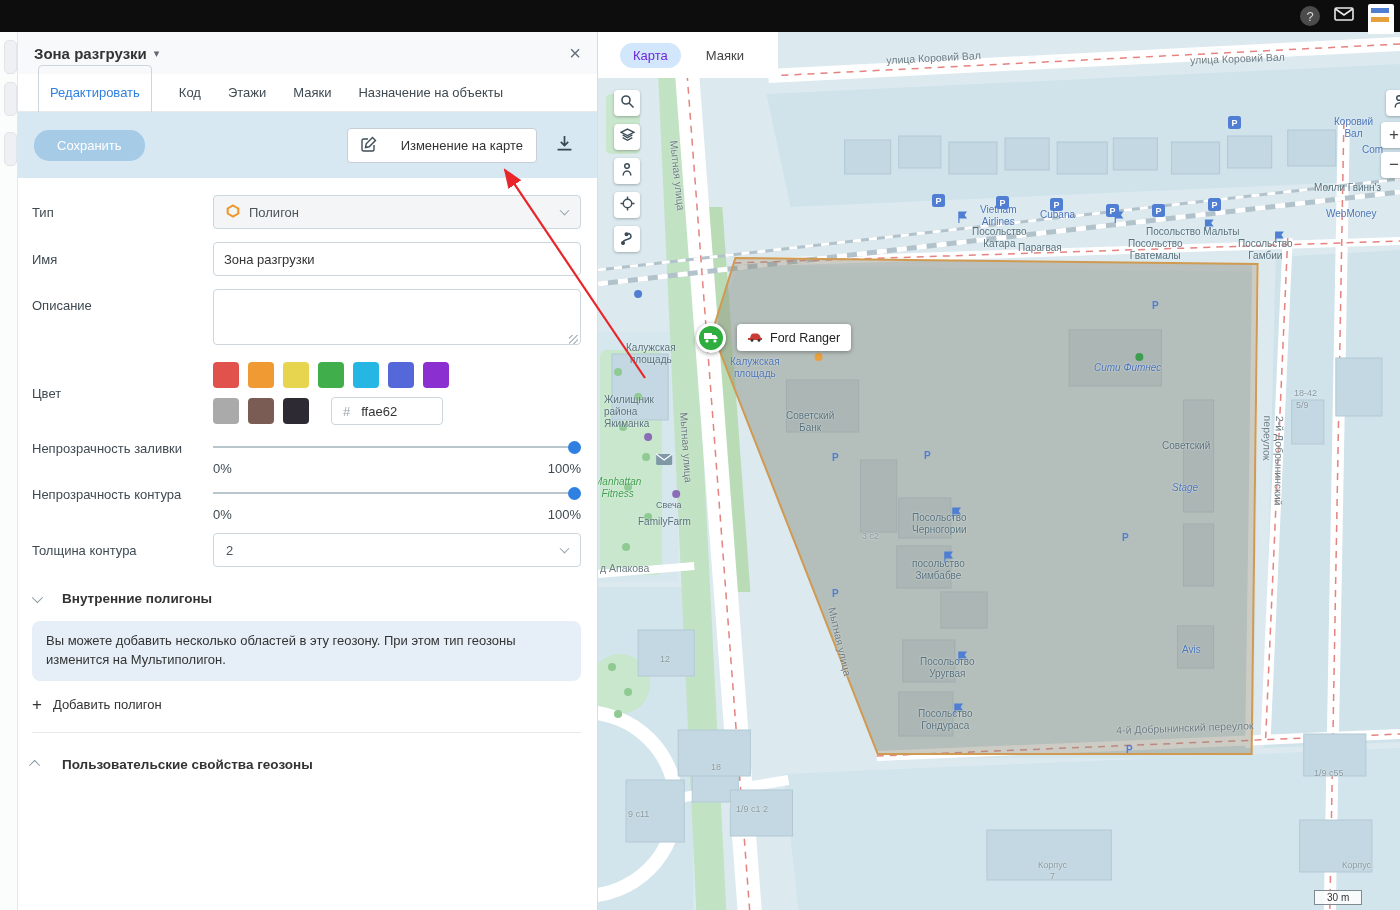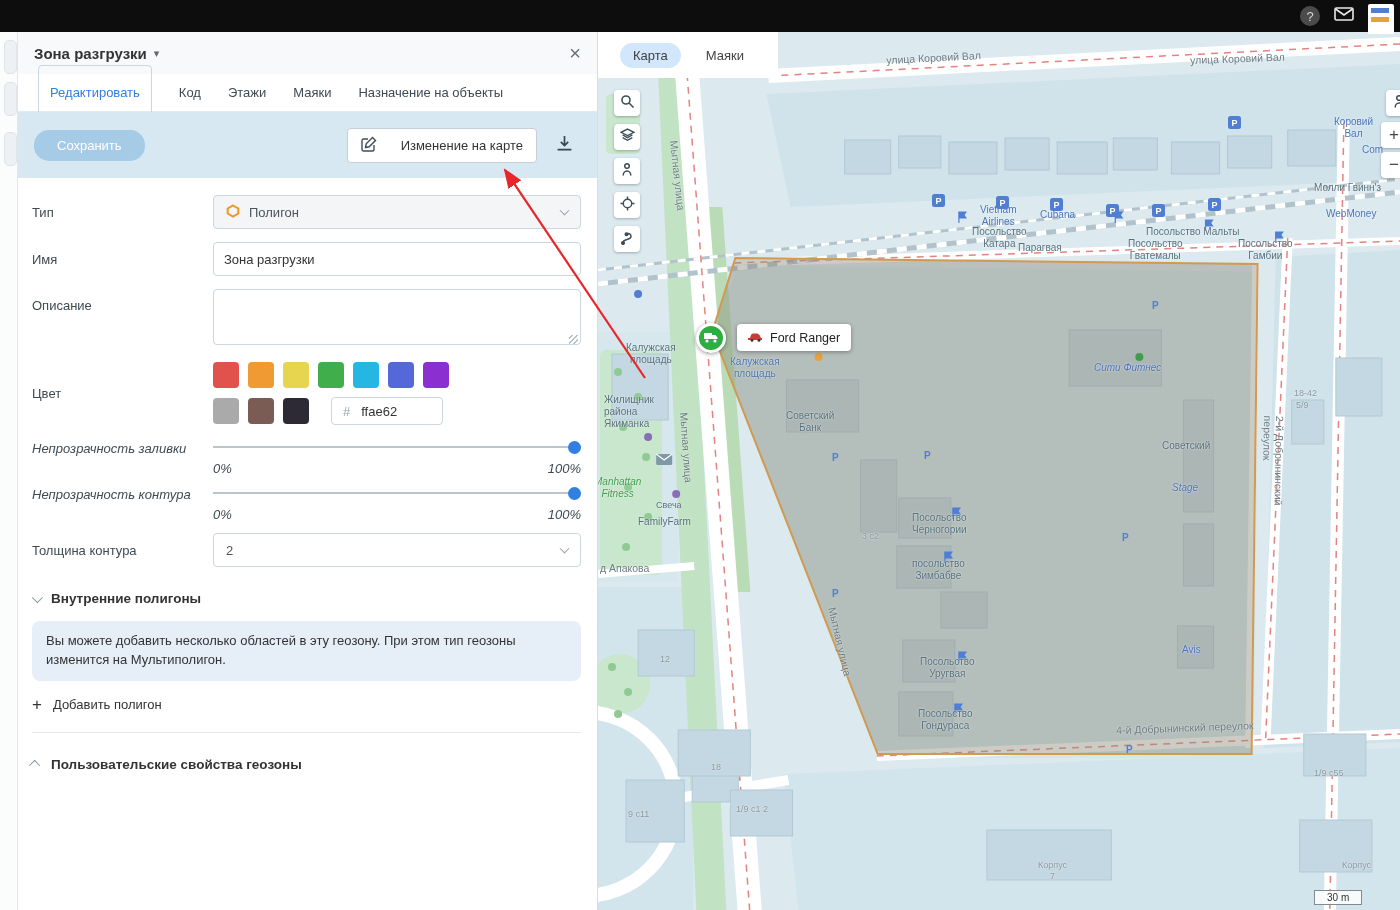--- a/index.html
+++ b/index.html
@@ -70,41 +70,41 @@
   .sw { width:26px; height:26px; border-radius:4px; cursor:pointer; }
   .hexwrap { display:flex; align-items:center; gap:9px; border:1px solid #ccd6dd; border-radius:4px;
              height:28px; padding:0 11px; margin-left:13px; }
   .hexprefix { color:#9aa5ad; font-size:13px; }
   .hexinput { border:none; outline:none; width:72px; font-size:13px; color:#333; font-family:inherit; }
 
   .slider { position:relative; height:13px; }
   .slider .track { position:absolute; left:0; right:0; top:5px; height:2px; background:#b9c6ce; }
   .slider .handle { position:absolute; right:0; top:0; width:13px; height:13px; border-radius:50%; cursor:pointer; }
   .pct { display:flex; justify-content:space-between; font-size:13px; color:#3f4a52; margin-top:7px; }
-  .slider-frow { margin-bottom:11px;font-style:italic; }
-
-  .section-head { display:flex; align-items:center; gap:11px; margin:24px 0 15px;
+  .slider-frow { margin-bottom:11px; }
+
+  .section-head { display:flex; align-items:center; gap:22px; margin:24px 0 15px;
                   font-size:13.5px; font-weight:bold; color:#333; cursor:pointer; }
   .chev-down, .chev-up { width:8px; height:8px; border-right:1.7px solid #8a97a0; border-bottom:1.7px solid #8a97a0; }
   .chev-down { transform:rotate(45deg) translateY(-2px); }
   .chev-up { transform:rotate(-135deg) translateY(-2px); }
   .infobox { background:#e6eff8; border-radius:8px; padding:11px 14px; font-size:13px; color:#333;
              line-height:1.45; margin-bottom:15px; }
   .addpoly { display:flex; align-items:center; gap:11px; font-size:13px; color:#333; margin:2px 0 19px; cursor:pointer; }
   .plus-glyph { font-size:17px; color:#333; line-height:1; }
   .divider { height:1px; background:#e5e9ec; margin:0 0 19px; }
 
   
   .map-area { flex:1; position:relative; background:#dceaf0; overflow:hidden; }
   .map-canvas { position:absolute; inset:0; }
   .map-svg { position:absolute; inset:0; width:100%; height:100%; }
   .map-tabbar { position:absolute; top:0; left:0; width:180px; height:46px; background:#fff;
                 display:flex; align-items:center; gap:12px; padding-left:22px; z-index:8; }
   .map-tab { font-size:13px; color:#444; padding:5px 13px; border-radius:14px; cursor:pointer; }
-  .map-tab.active { background:#d2e7fb; color:#404040; }
+  .map-tab.active { background:#d2e7fb; color:#6d28d9; }
 
   .mlabel { position:absolute; font-size:10px; line-height:1.18; color:#56707c; white-space:pre-line;
             transform-origin:0 0; pointer-events:none; text-shadow:0 0 2px rgba(255,255,255,.85); z-index:3; }
   .mlabel.st { color:#6b7b83; font-size:10.5px; }
   .mlabel.blue { color:#4a74b8; }
   .mlabel.it { font-style:italic; }
   .mlabel.grn { color:#3e9e4f; }
   .mlabel.num { color:#8a98a0; font-size:9px; }
   .mlabel.ctr { text-align:center; }
 

